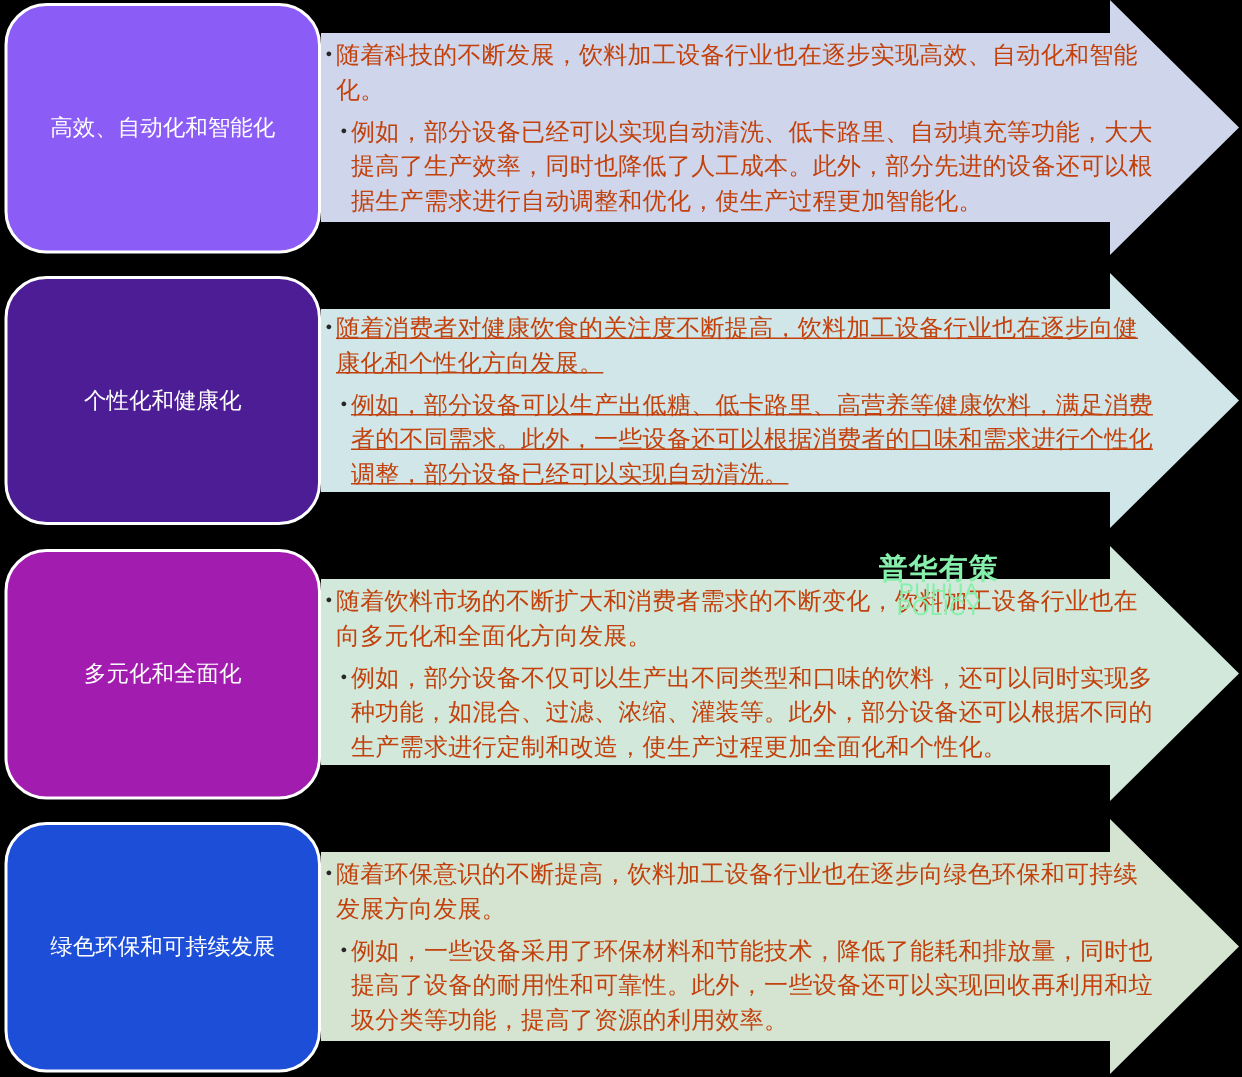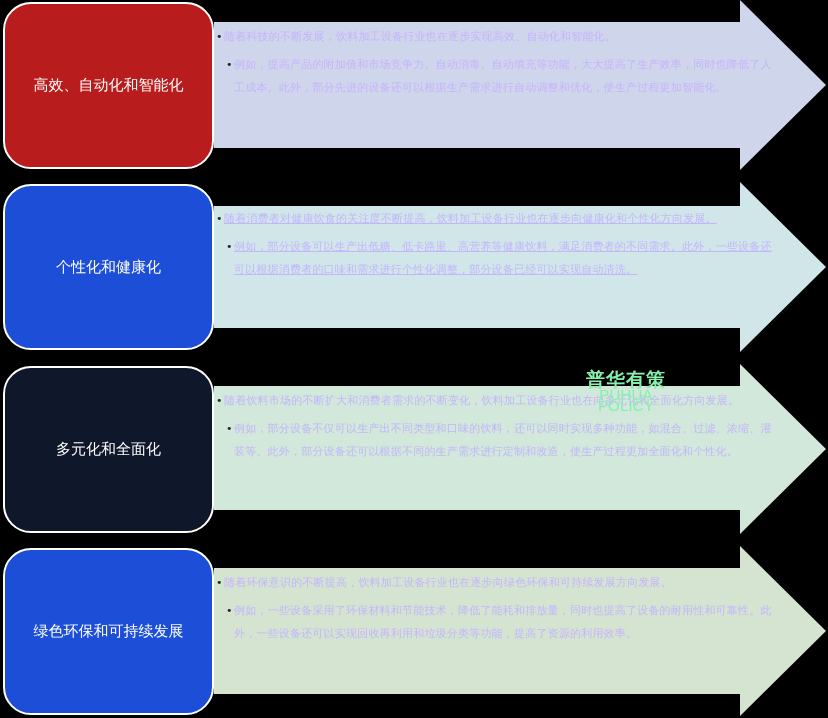--- a/index.html
+++ b/index.html
@@ -28,23 +28,23 @@
     .arrow svg {
       position: absolute;
       left: 0;
       top: 0;
       overflow: visible;
     }
     .arrow-text {
       position: absolute;
       left: 216px;
       width: 556px;
-      font-size: 11px;
+      font-size: 16px;
       line-height: 23px;
-      color: #c4b5fd;
+      color: #c2410c;
       letter-spacing: 0.2px;
     }
     .bullet {
       position: relative;
       padding-left: 8px;
       margin: 0;
     }
     .bullet::before {
       content: "\2022";
       position: absolute;
@@ -99,53 +99,53 @@
 <body>
 
 <div class="row" style="top:0px;height:172px;">
   <div class="arrow">
     <svg width="612" height="172">
       <polygon points="0,22 526,22 526,0 612,85 526,170 526,148 0,148" fill="#cfd5ea"></polygon>
     </svg>
   </div>
   <div class="arrow-text" style="top:25px;">
     <p class="bullet">随着科技的不断发展，饮料加工设备行业也在逐步实现高效、自动化和智能化。</p>
-    <p class="bullet sub">例如，提高产品的附加值和市场竞争力、自动消毒、自动填充等功能，大大提高了生产效率，同时也降低了人工成本。此外，部分先进的设备还可以根据生产需求进行自动调整和优化，使生产过程更加智能化。</p>
+    <p class="bullet sub">例如，部分设备已经可以实现自动清洗、低卡路里、自动填充等功能，大大提高了生产效率，同时也降低了人工成本。此外，部分先进的设备还可以根据生产需求进行自动调整和优化，使生产过程更加智能化。</p>
   </div>
-  <div class="pill" style="top:2px;height:167px;background:#b91c1c;">
+  <div class="pill" style="top:2px;height:167px;background:#8b5cf6;">
     <span>高效、自动化和智能化</span>
   </div>
 </div>
 
 <div class="row" style="top:182px;height:172px;">
   <div class="arrow">
     <svg width="612" height="172">
       <polygon points="0,24 526,24 526,0 612,85 526,170 526,146 0,146" fill="#d0e6e8"></polygon>
     </svg>
   </div>
   <div class="arrow-text" style="top:25px;text-decoration:underline;">
     <p class="bullet">随着消费者对健康饮食的关注度不断提高，饮料加工设备行业也在逐步向健康化和个性化方向发展。</p>
     <p class="bullet sub">例如，部分设备可以生产出低糖、低卡路里、高营养等健康饮料，满足消费者的不同需求。此外，一些设备还可以根据消费者的口味和需求进行个性化调整，部分设备已经可以实现自动清洗。</p>
   </div>
-  <div class="pill" style="top:2px;height:166px;background:#1d4ed8;">
+  <div class="pill" style="top:2px;height:166px;background:#4c1d95;">
     <span>个性化和健康化</span>
   </div>
 </div>
 
 <div class="row" style="top:364px;height:172px;padding-left:36px;">
   <div class="arrow">
     <svg width="612" height="172">
       <polygon points="0,22 526,22 526,0 612,85 526,170 526,146 0,146" fill="#d1e8da"></polygon>
     </svg>
   </div>
   <div class="arrow-text" style="top:25px;">
     <p class="bullet">随着饮料市场的不断扩大和消费者需求的不断变化，饮料加工设备行业也在向多元化和全面化方向发展。</p>
     <p class="bullet sub">例如，部分设备不仅可以生产出不同类型和口味的饮料，还可以同时实现多种功能，如混合、过滤、浓缩、灌装等。此外，部分设备还可以根据不同的生产需求进行定制和改造，使生产过程更加全面化和个性化。</p>
   </div>
-  <div class="pill" style="top:2px;height:167px;background:#0f172a;">
+  <div class="pill" style="top:2px;height:167px;background:#a21caf;">
     <span>多元化和全面化</span>
   </div>
 </div>
 
 <div class="row" style="top:546px;height:172px;">
   <div class="arrow">
     <svg width="612" height="172">
       <polygon points="0,22 526,22 526,0 612,85 526,170 526,148 0,148" fill="#d5e4d1"></polygon>
     </svg>
   </div>

